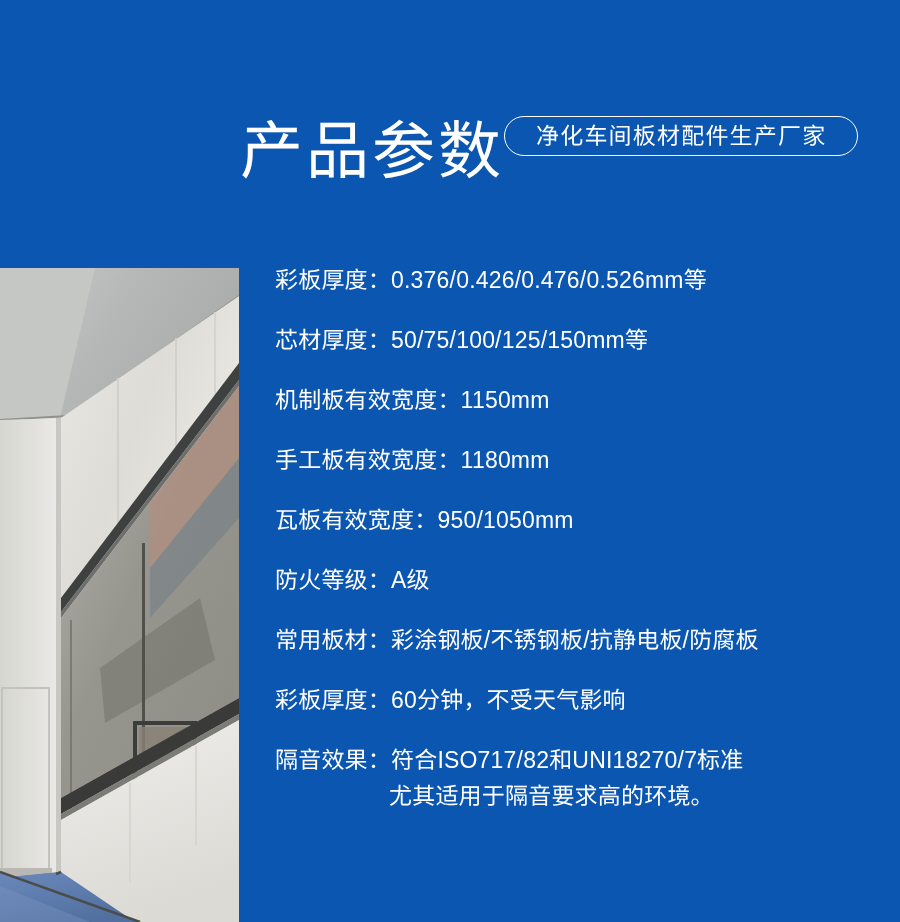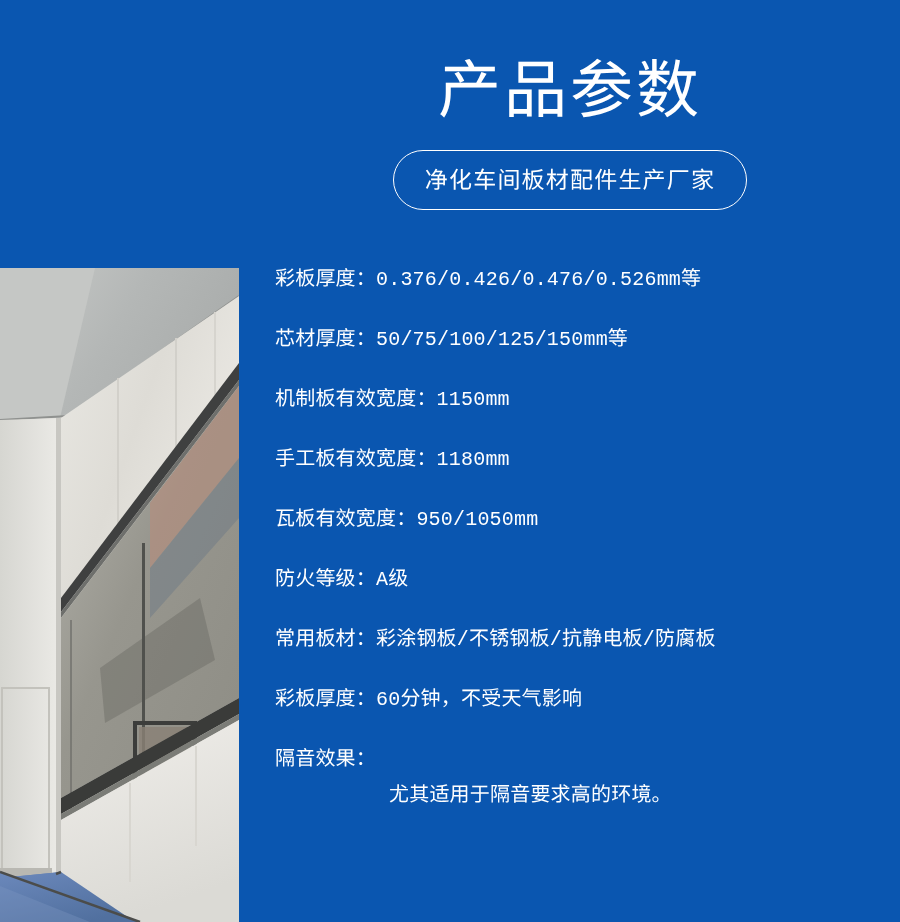--- a/index.html
+++ b/index.html
@@ -19,39 +19,39 @@
   }
 
   
   .header {
     position: absolute;
     left: 240px;
     top: 0;
     width: 660px;
     height: 250px;
     display: flex;
-    flex-direction: column;
+    flex-direction: row;
     align-items: center;
     justify-content: flex-start;
   }
   .page-title {
     margin-top: 52px;
     color: #ffffff;
     font-size: 63px;
     line-height: 76px;
     letter-spacing: 3px;
     font-weight: 400;
     white-space: nowrap;
     text-align: center;
   }
   .subtitle-pill {
     margin-top: 22px;
     border: 1.6px solid #ffffff;
     border-radius: 999px;
-    height: 60px;
+    height: 40px;
     box-sizing: border-box;
     display: flex;
     align-items: center;
     justify-content: center;
     padding: 0 31px;
   }
   .subtitle-text {
     color: #ffffff;
     font-size: 23px;
     line-height: 23px;
@@ -65,25 +65,24 @@
     position: absolute;
     left: 275px;
     top: 262px;
     width: 610px;
   }
   .spec-row {
     height: 60px;
     display: flex;
     align-items: flex-start;
     color: #ffffff;
-    font-size: 20px;
+    font-size: 23px;
     line-height: 36px;
     letter-spacing: 0.2px;
     white-space: nowrap;
-    font-family: Liberation Mono, monospace;
   }
   .spec-row.two-line {
     height: 80px;
     flex-direction: column;
   }
   .spec-label,
   .spec-value,
   .spec-value-2 {
     color: #ffffff;
     white-space: nowrap;
@@ -255,19 +254,20 @@
     </div>
 
     <div class="spec-row">
       <span class="spec-label">彩板厚度：</span>
       <span class="spec-value">60分钟，不受天气影响</span>
     </div>
 
     <div class="spec-row two-line">
       <div style="display:flex">
         <span class="spec-label">隔音效果：</span>
+        <span class="spec-value">符合ISO717/82和UNI18270/7标准</span>
       </div>
       <span class="spec-value-2">尤其适用于隔音要求高的环境。</span>
     </div>
 
   </div>
 
 </div>
 
 </body></html>

